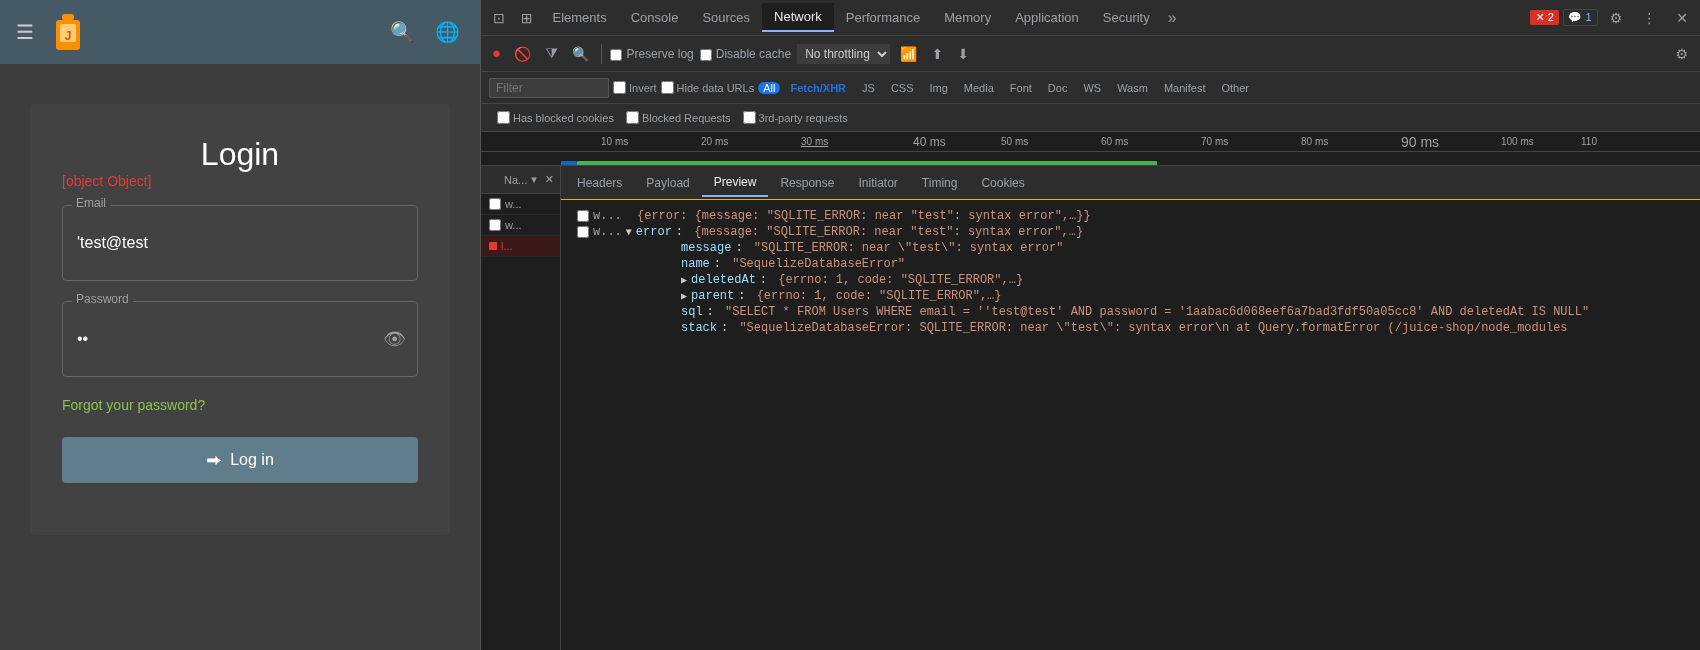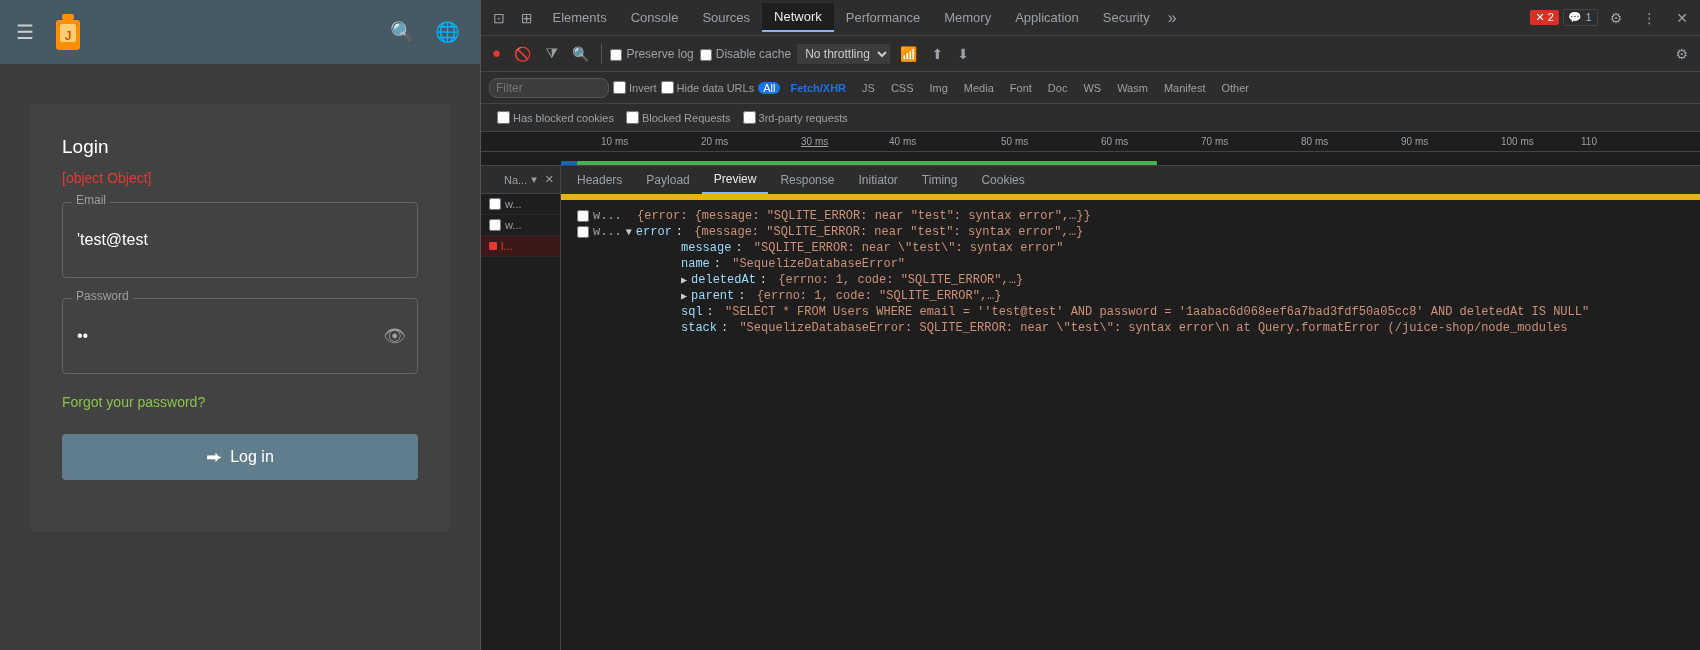--- a/index.html
+++ b/index.html
@@ -67,23 +67,24 @@
 
     #login-card {
       background: #424242;
       border-radius: 4px;
       padding: 32px 32px 32px 32px;
       width: 420px;
     }
 
     #login-title {
       color: #fff;
-      font-size: 19px;
+      font-size: 32px;
       font-weight: 400;
-      margin-bottom: 12px;
+      margin-bottom: 0;
+      text-align: center;
     }
 
     #login-error {
       color: #e53935;
       font-size: 14px;
       margin-bottom: 16px;
     }
 
     .form-field {
       position: relative;
@@ -300,21 +301,21 @@
       border-bottom: 1px solid #444;
       flex-shrink: 0;
     }
 
     #filter-input {
       background: #3c3c3c;
       border: 1px solid #555;
       color: #f97316;
       font-size: 12px;
       padding: 2px 6px;
-      border-radius: 8px;
+      border-radius: 1px;
       width: 120px;
     }
 
     .filter-chip {
       color: #9aa0a6;
       font-size: 11px;
       padding: 2px 6px;
       cursor: pointer;
       border-radius: 2px;
       white-space: nowrap;
@@ -422,21 +423,21 @@
       display: flex;
       flex-direction: column;
       overflow: hidden;
     }
 
     #preview-tabs {
       height: 34px;
       background: #2d2d2d;
       display: flex;
       align-items: center;
-      border-bottom: 6px solid #eab308;
+      border-bottom: 1px solid #eab308;
       padding: 0 4px;
       flex-shrink: 0;
     }
 
     .preview-tab {
       color: #9aa0a6;
       font-size: 12px;
       padding: 6px 12px;
       cursor: pointer;
       border: none;
@@ -628,26 +629,26 @@
       <input type="checkbox" style="">
       <span>3rd-party requests</span>
     </label>
   </div>
 
   <div id="timeline-bar">
     <div id="timeline-ruler" style="position:relative; height:20px; border-bottom:1px solid #444; padding-left:80px;">
       <span style="position:absolute; left:120px; font-size:10px; color:#9aa0a6;">10 ms</span>
       <span style="position:absolute; left:220px; font-size:10px; color:#9aa0a6;">20 ms</span>
       <span style="position:absolute; left:320px; font-size:10px; color:#9aa0a6;text-decoration:underline;">30 ms</span>
-      <span style="position:absolute; left:408px; font-size:10px; color:#9aa0a6;">40 ms</span>
+      <span style="position:absolute; left:432px; font-size:12px; color:#9aa0a6;">40 ms</span>
       <span style="position:absolute; left:520px; font-size:10px; color:#9aa0a6;">50 ms</span>
       <span style="position:absolute; left:620px; font-size:10px; color:#9aa0a6;">60 ms</span>
       <span style="position:absolute; left:720px; font-size:10px; color:#9aa0a6;">70 ms</span>
       <span style="position:absolute; left:820px; font-size:10px; color:#9aa0a6;">80 ms</span>
-      <span style="position:absolute; left:920px; font-size:10px; color:#9aa0a6;">90 ms</span>
+      <span style="position:absolute; left:920px; font-size:14px; color:#9aa0a6;">90 ms</span>
       <span style="position:absolute; left:1020px; font-size:10px; color:#9aa0a6;">100 ms</span>
       <span style="position:absolute; left:1100px; font-size:10px; color:#9aa0a6;">110</span>
     </div>
     <div id="timeline-waterfall" style="position:relative; height:28px; padding-left:80px;">
 
       <div style="position:absolute; left:80px; top:9px; width:16px; height:10px; background:#1565c0; border-radius:1px;"></div>
 
       <div style="position:absolute; left:96px; top:9px; width:580px; height:10px; background:#4caf50; border-radius:1px;"></div>
     </div>
   </div>

